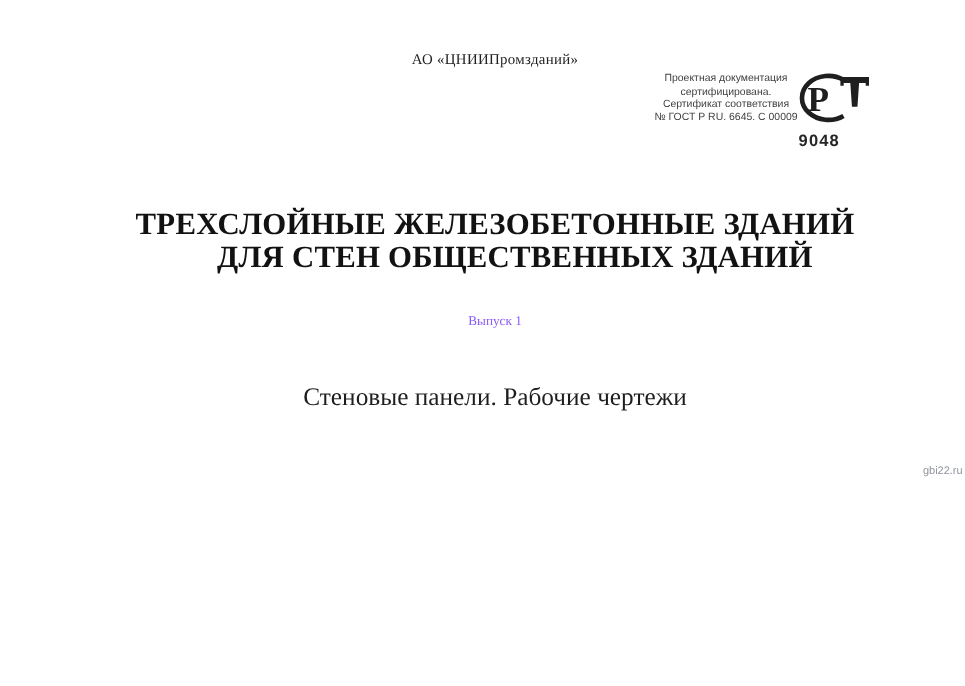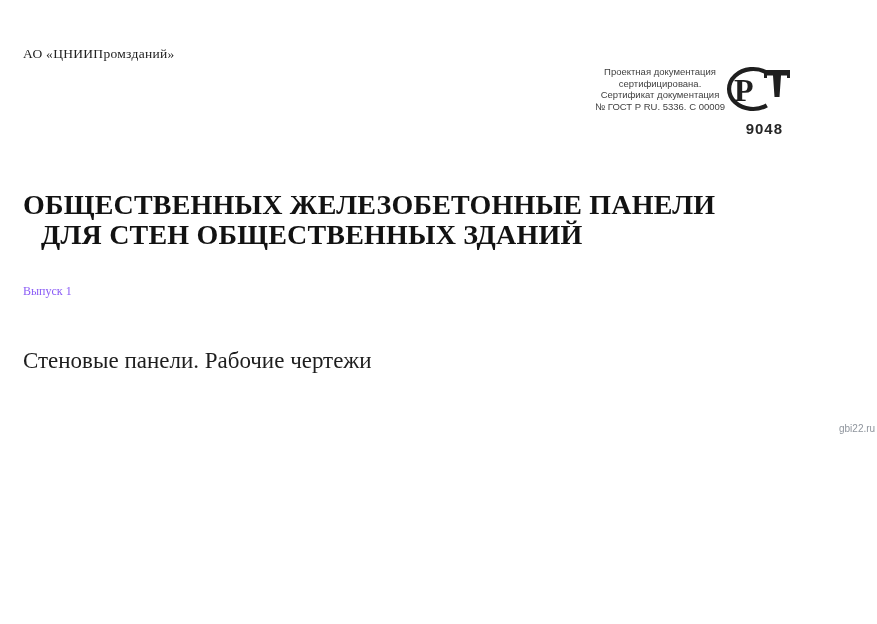--- a/index.html
+++ b/index.html
@@ -12,20 +12,21 @@
     font-family: "Liberation Serif", "DejaVu Serif", serif;
     color: #1c1c1c;
   }
   
   .center-col {
     position: absolute;
     left: 23px;
     top: 0;
     width: 854px;
     height: 620px;
+    text-align: center;
   }
   .org-name {
     position: absolute;
     top: 46px;
     width: 100%;
     font-size: 13.5px;
     letter-spacing: 0.3px;
     color: #222222;
   }
   .cipher {
@@ -82,21 +83,21 @@
     top: 66px;
     width: 68px;
     text-align: center;
   }
   .cert-mark svg { display: block; }
   .cert-mark-number {
     position: absolute;
     left: 0;
     top: 54px;
     width: 57px;
-    text-align: right;
+    text-align: left;
     font-family: "Liberation Sans", "DejaVu Sans", sans-serif;
     font-size: 15px;
     font-weight: bold;
     letter-spacing: 1px;
     color: #262626;
   }
   .watermark {
     position: absolute;
     left: 839px;
     top: 423px;
@@ -109,34 +110,34 @@
 </head>
 <body>
 
 <div class="page">
 
   <div class="center-col">
     <div class="org-name">АО «ЦНИИПромзданий»</div>
 
 
     <div class="doc-title">
-      <div class="title-line">ОБЩЕСТВЕННЫХ ЖЕЛЕЗОБЕТОННЫЕ ПАНЕЛИ</div>
+      <div class="title-line">ТРЕХСЛОЙНЫЕ ЖЕЛЕЗОБЕТОННЫЕ ЗДАНИЙ</div>
       <div class="title-line shift">ДЛЯ СТЕН ОБЩЕСТВЕННЫХ ЗДАНИЙ</div>
     </div>
 
     <div class="issue">Выпуск 1</div>
 
     <div class="subtitle">Стеновые панели. Рабочие чертежи</div>
   </div>
 
   <div class="cert-note">
     <div>Проектная документация</div>
     <div>сертифицирована.</div>
-    <div>Сертификат документация</div>
-    <div>№ ГОСТ Р RU. 5336. С 00009</div>
+    <div>Сертификат соответствия</div>
+    <div>№ ГОСТ Р RU. 6645. С 00009</div>
   </div>
 
   <div class="cert-mark">
     <svg width="68" height="48" viewBox="0 0 68 48">
 
       <path d="M 40.8 6.6 A 24 20 0 1 0 40.8 39.4" fill="none" stroke="#1f1f1f" stroke-width="4.2"></path>
 
       <path d="M 38 4 H 64 V 12 H 61 V 9.5 H 55 L 53.5 31 H 48.5 L 47 9.5 H 41 V 12 H 38 Z" fill="#1f1f1f"></path>
 
       <text x="8" y="35" font-family="Liberation Serif, DejaVu Serif, serif" font-size="32" font-weight="bold" fill="#1f1f1f">P</text>

